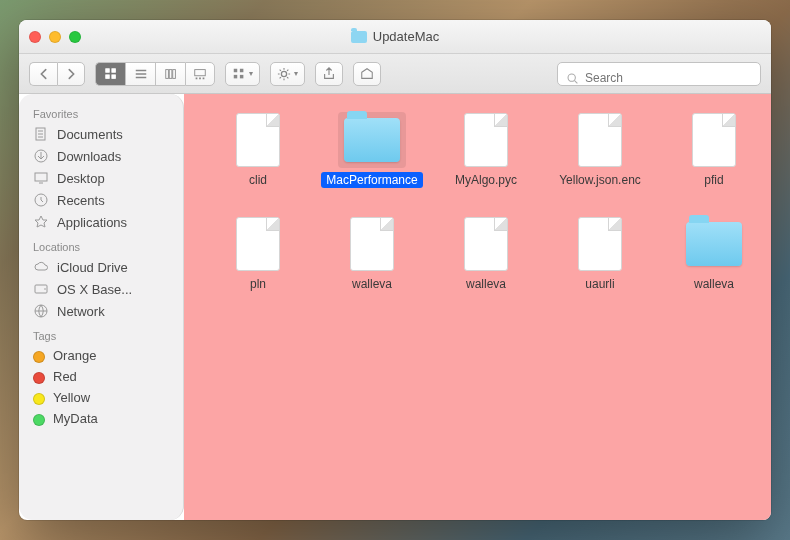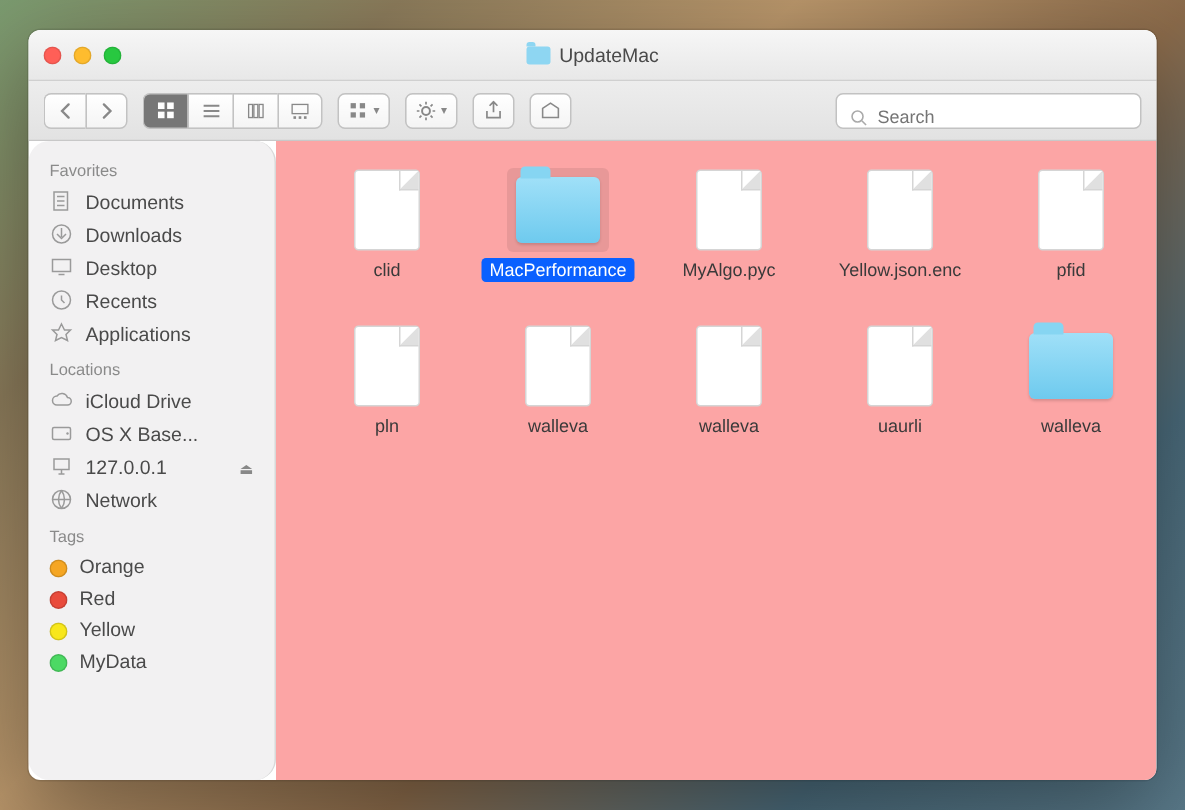--- a/index.html
+++ b/index.html
@@ -293,30 +293,20 @@
             <svg viewBox="0 0 16 16">
               <rect x="2" y="4" width="12" height="8" rx="1" stroke="#9a9a9a" fill="none"></rect>
               <circle cx="12" cy="8" r="0.8" fill="#9a9a9a"></circle>
             </svg>
           </span>
         <span>OS X Base...</span>
       </div>
       <div class="sb-item">
         <span class="sb-icon">
             <svg viewBox="0 0 16 16">
-              <rect x="3" y="3" width="10" height="7" stroke="#9a9a9a" fill="none"></rect>
-              <path d="M6 13h4M8 10v3" stroke="#9a9a9a"></path>
-            </svg>
-          </span>
-        <span>127.0.0.1</span>
-        <span class="eject">⏏</span>
-      </div>
-      <div class="sb-item">
-        <span class="sb-icon">
-            <svg viewBox="0 0 16 16">
               <circle cx="8" cy="8" r="6" stroke="#9a9a9a" fill="none"></circle>
               <path d="M2 8h12M8 2a10 10 0 010 12M8 2a10 10 0 000 12" stroke="#9a9a9a" fill="none"></path>
             </svg>
           </span>
         <span>Network</span>
       </div>
 
       <div class="sb-header">Tags</div>
       <div id="tags-container">
           <div class="sb-item">

